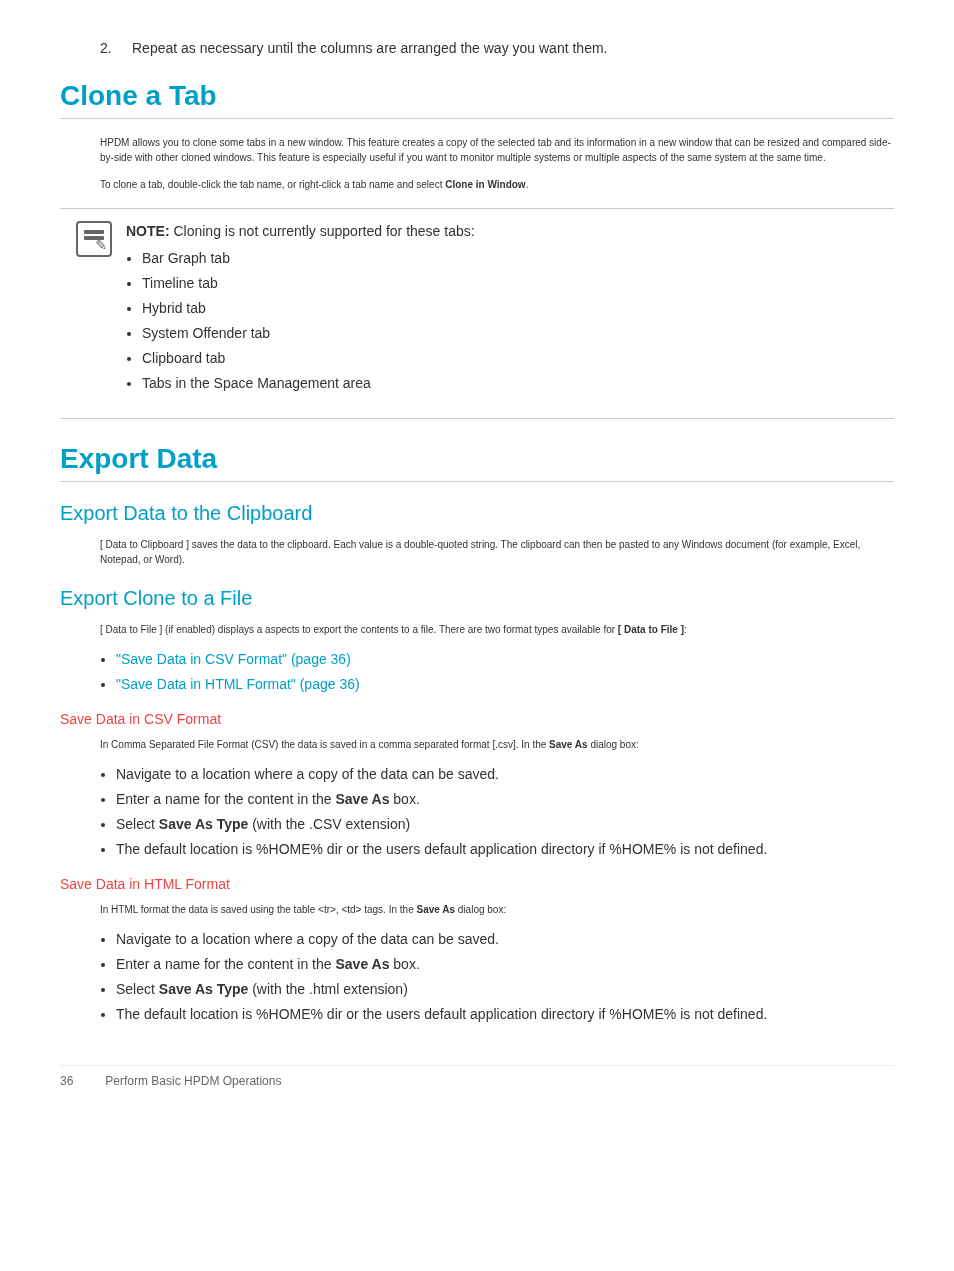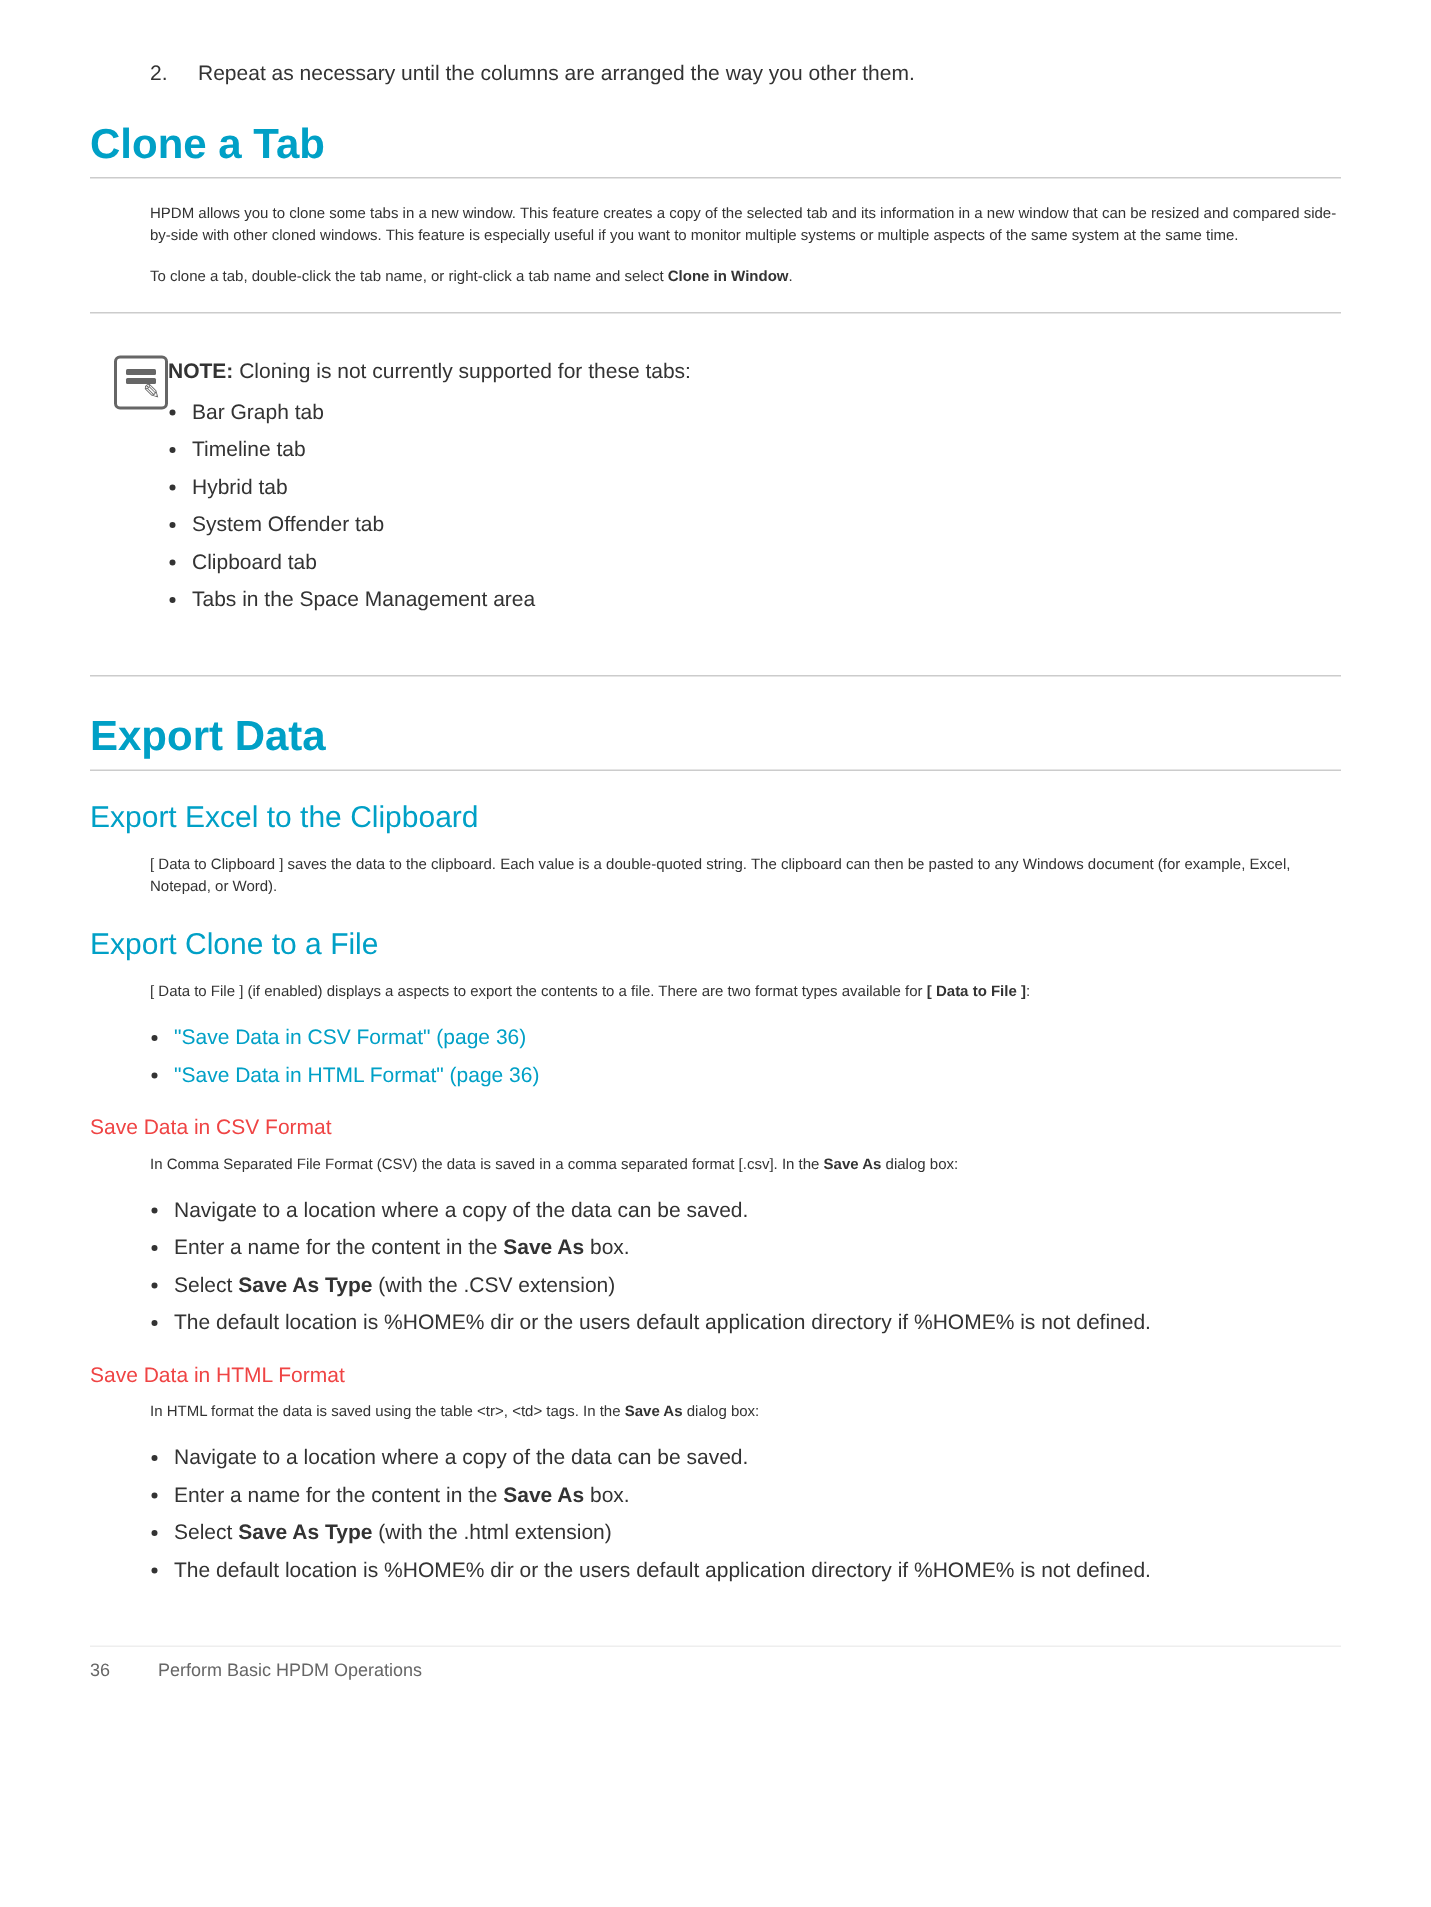--- a/index.html
+++ b/index.html
@@ -53,23 +53,24 @@
     .body-text {
       margin-left: 40px;
       margin-bottom: 12px;
       line-height: 1.5;
       font-size: 10px;
     }
 
     .note-box {
       border-top: 1px solid #ccc;
       border-bottom: 1px solid #ccc;
-      padding: 28px 16px;
+      padding: 12px 16px;
       margin: 16px 0;
       display: flex;
+      gap: 14px;
       align-items: flex-start;
     }
 
     .note-icon {
       width: 36px;
       height: 36px;
       flex-shrink: 0;
       border: 2px solid #666;
       border-radius: 4px;
       position: relative;
@@ -130,21 +131,21 @@
       padding-top: 8px;
       display: flex;
       gap: 32px;
     }
   </style>
 </head>
 <body>
 
 <div class="numbered-item">
   <span class="num">2.</span>
-  <span>Repeat as necessary until the columns are arranged the way you other them.</span>
+  <span>Repeat as necessary until the columns are arranged the way you want them.</span>
 </div>
 
 <h1 class="section-title">Clone a Tab</h1>
 
 <p class="body-text">HPDM allows you to clone some tabs in a new window. This feature creates a copy of the selected tab and its information in a new window that can be resized and compared side-by-side with other cloned windows. This feature is especially useful if you want to monitor multiple systems or multiple aspects of the same system at the same time.</p>
 
 <p class="body-text">
   <span>To clone a tab, double-click the tab name, or right-click a tab name and select </span><strong>Clone in Window</strong><span>.</span>
 </p>
 
@@ -159,21 +160,21 @@
       <li>Hybrid tab</li>
       <li>System Offender tab</li>
       <li>Clipboard tab</li>
       <li>Tabs in the Space Management area</li>
     </ul>
   </div>
 </div>
 
 <h1 class="section-title">Export Data</h1>
 
-<h2 class="subsection-title">Export Excel to the Clipboard</h2>
+<h2 class="subsection-title">Export Data to the Clipboard</h2>
 <p class="body-text">[ Data to Clipboard ] saves the data to the clipboard. Each value is a double-quoted string. The clipboard can then be pasted to any Windows document (for example, Excel, Notepad, or Word).</p>
 
 <h2 class="subsection-title">Export Clone to a File</h2>
 <p class="body-text">
   <span>[ Data to File ] (if enabled) displays a aspects to export the contents to a file. There are two format types available for </span><strong>[ Data to File ]</strong><span>:</span>
 </p>
 <ul class="bullet-list">
   <li>
     <a href="#">"Save Data in CSV Format" (page 36)</a>
   </li>

